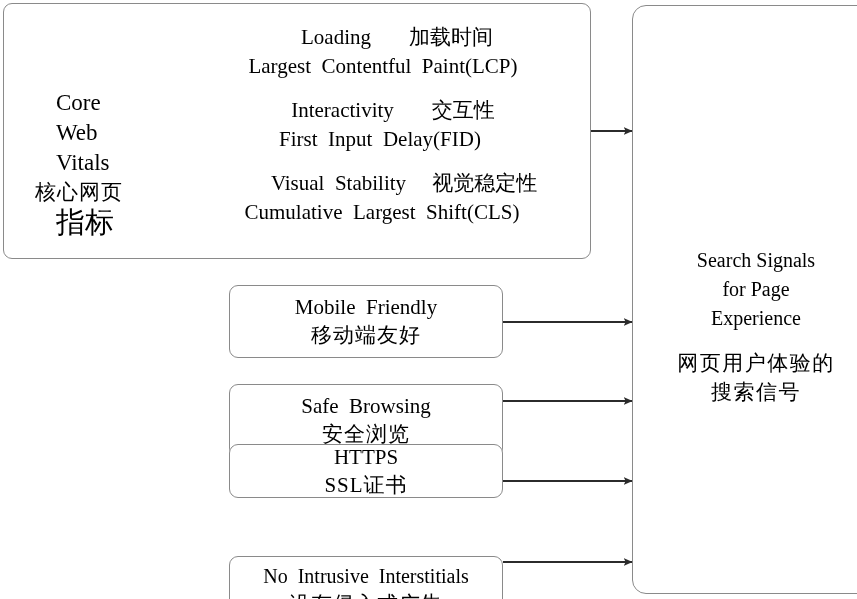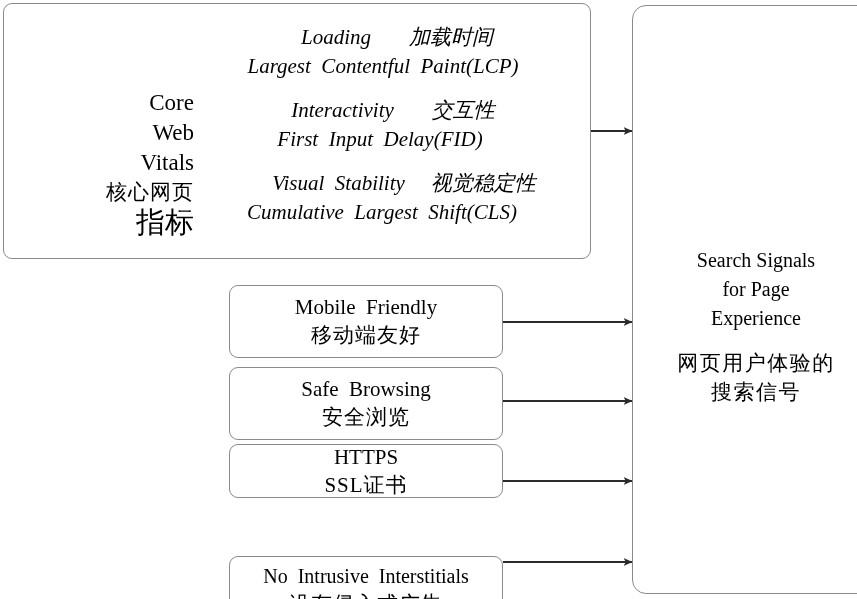--- a/index.html
+++ b/index.html
@@ -37,21 +37,21 @@
     left: 3px;
     top: 3px;
     width: 588px;
     height: 256px;
   }
   .cwv-left {
     position: absolute;
     left: 30px;
     top: 84px;
     width: 160px;
-    text-align: right;
+    text-align: left;
   }
   .cwv-left .en {
     font-size: 23px;
     line-height: 30px;
     padding-left: 22px;
     white-space: pre-line;
   }
   .cwv-left .zh1 {
     font-size: 21px;
     line-height: 28px;
@@ -62,21 +62,20 @@
     font-size: 29px;
     line-height: 32px;
     padding-left: 22px;
   }
 
   .cwv-rows {
     position: absolute;
     left: 176px;
     top: 18px;
     width: 400px;
-    font-style: italic;
   }
   .cwv-row { margin-bottom: 15px; }
   .cwv-row .head {
     font-size: 21px;
     line-height: 30px;
     text-align: center;
     white-space: pre;
   }
   .cwv-row .sub {
     font-size: 21px;
@@ -106,21 +105,21 @@
     font-size: 21px;
     line-height: 27px;
     white-space: pre;
   }
   .signal-box .zh {
     font-size: 21px;
     line-height: 28px;
     letter-spacing: 1px;
   }
   #signal-box-0 { top: 285px;  height: 73px; }
-  #signal-box-1 { top: 367px;  height: 73px; }
+  #signal-box-1 { top: 384px;  height: 73px; }
   #signal-box-2 { top: 444px;  height: 54px; }
   #signal-box-3 { top: 528px;  height: 69px; margin-top: 28px; }
   #signal-box-3 .en { font-size: 20px; }
 
   
   #outcome-box {
     left: 632px;
     top: 5px;
     width: 248px;
     height: 589px;

